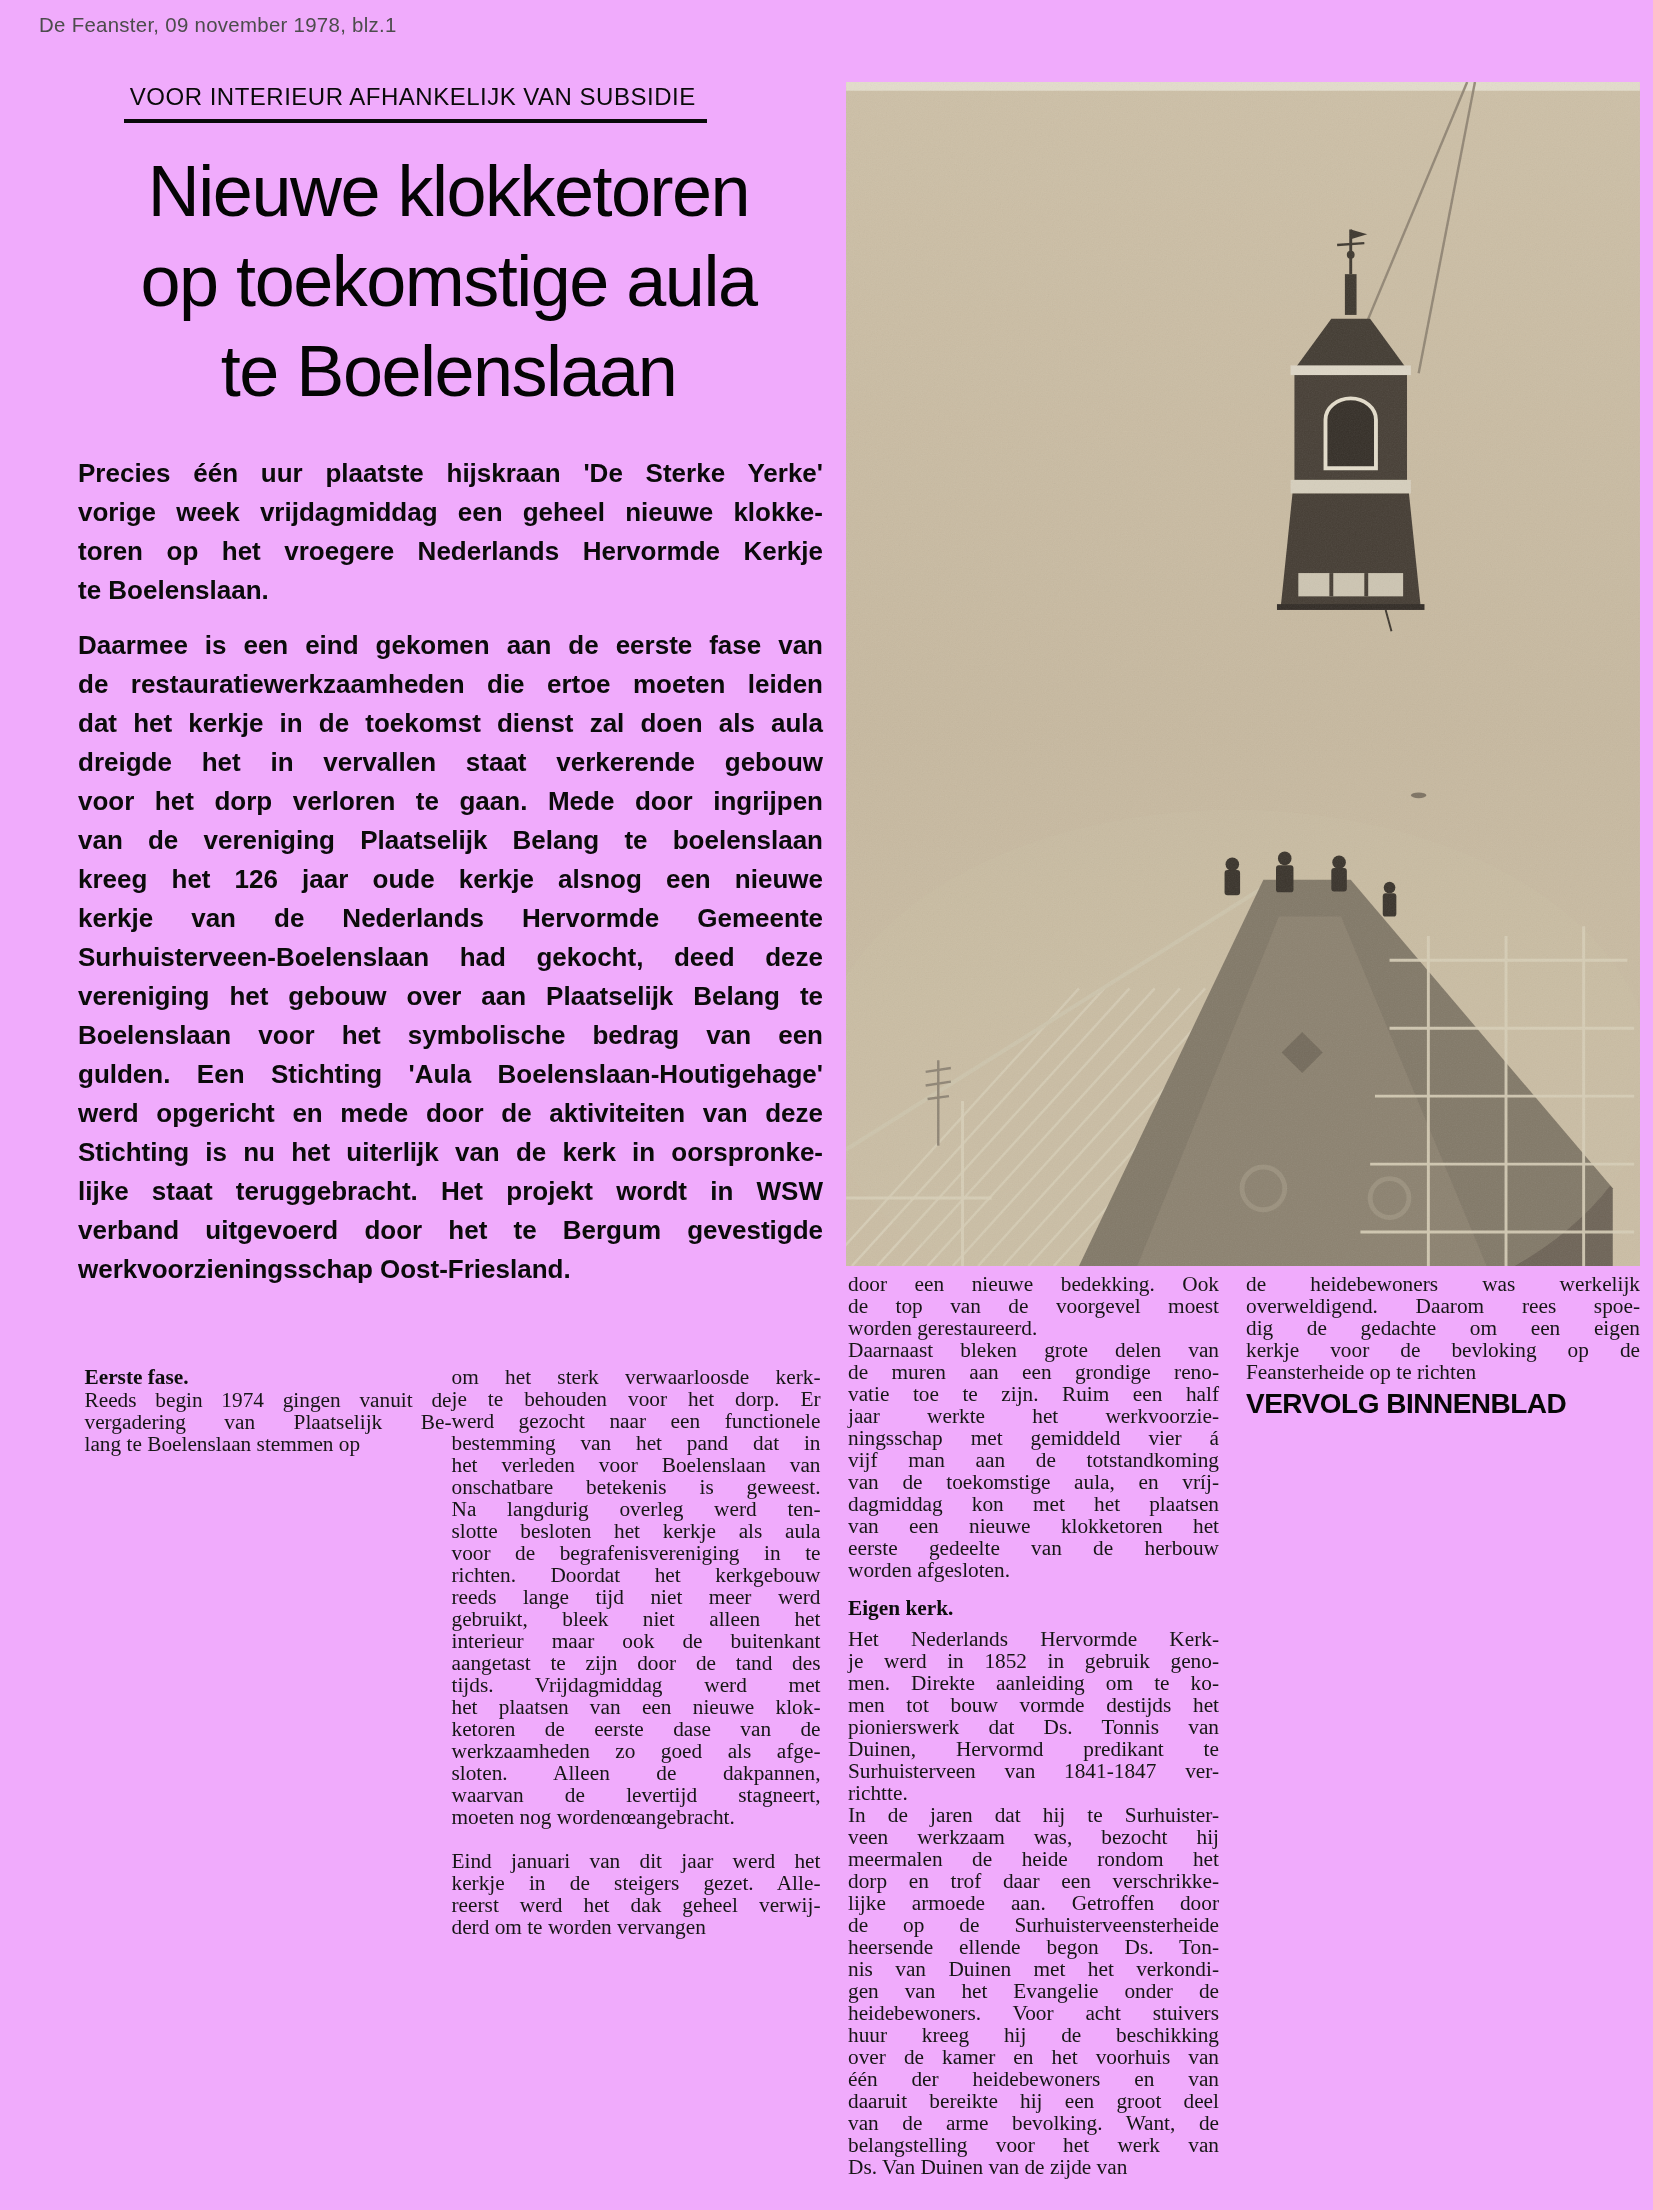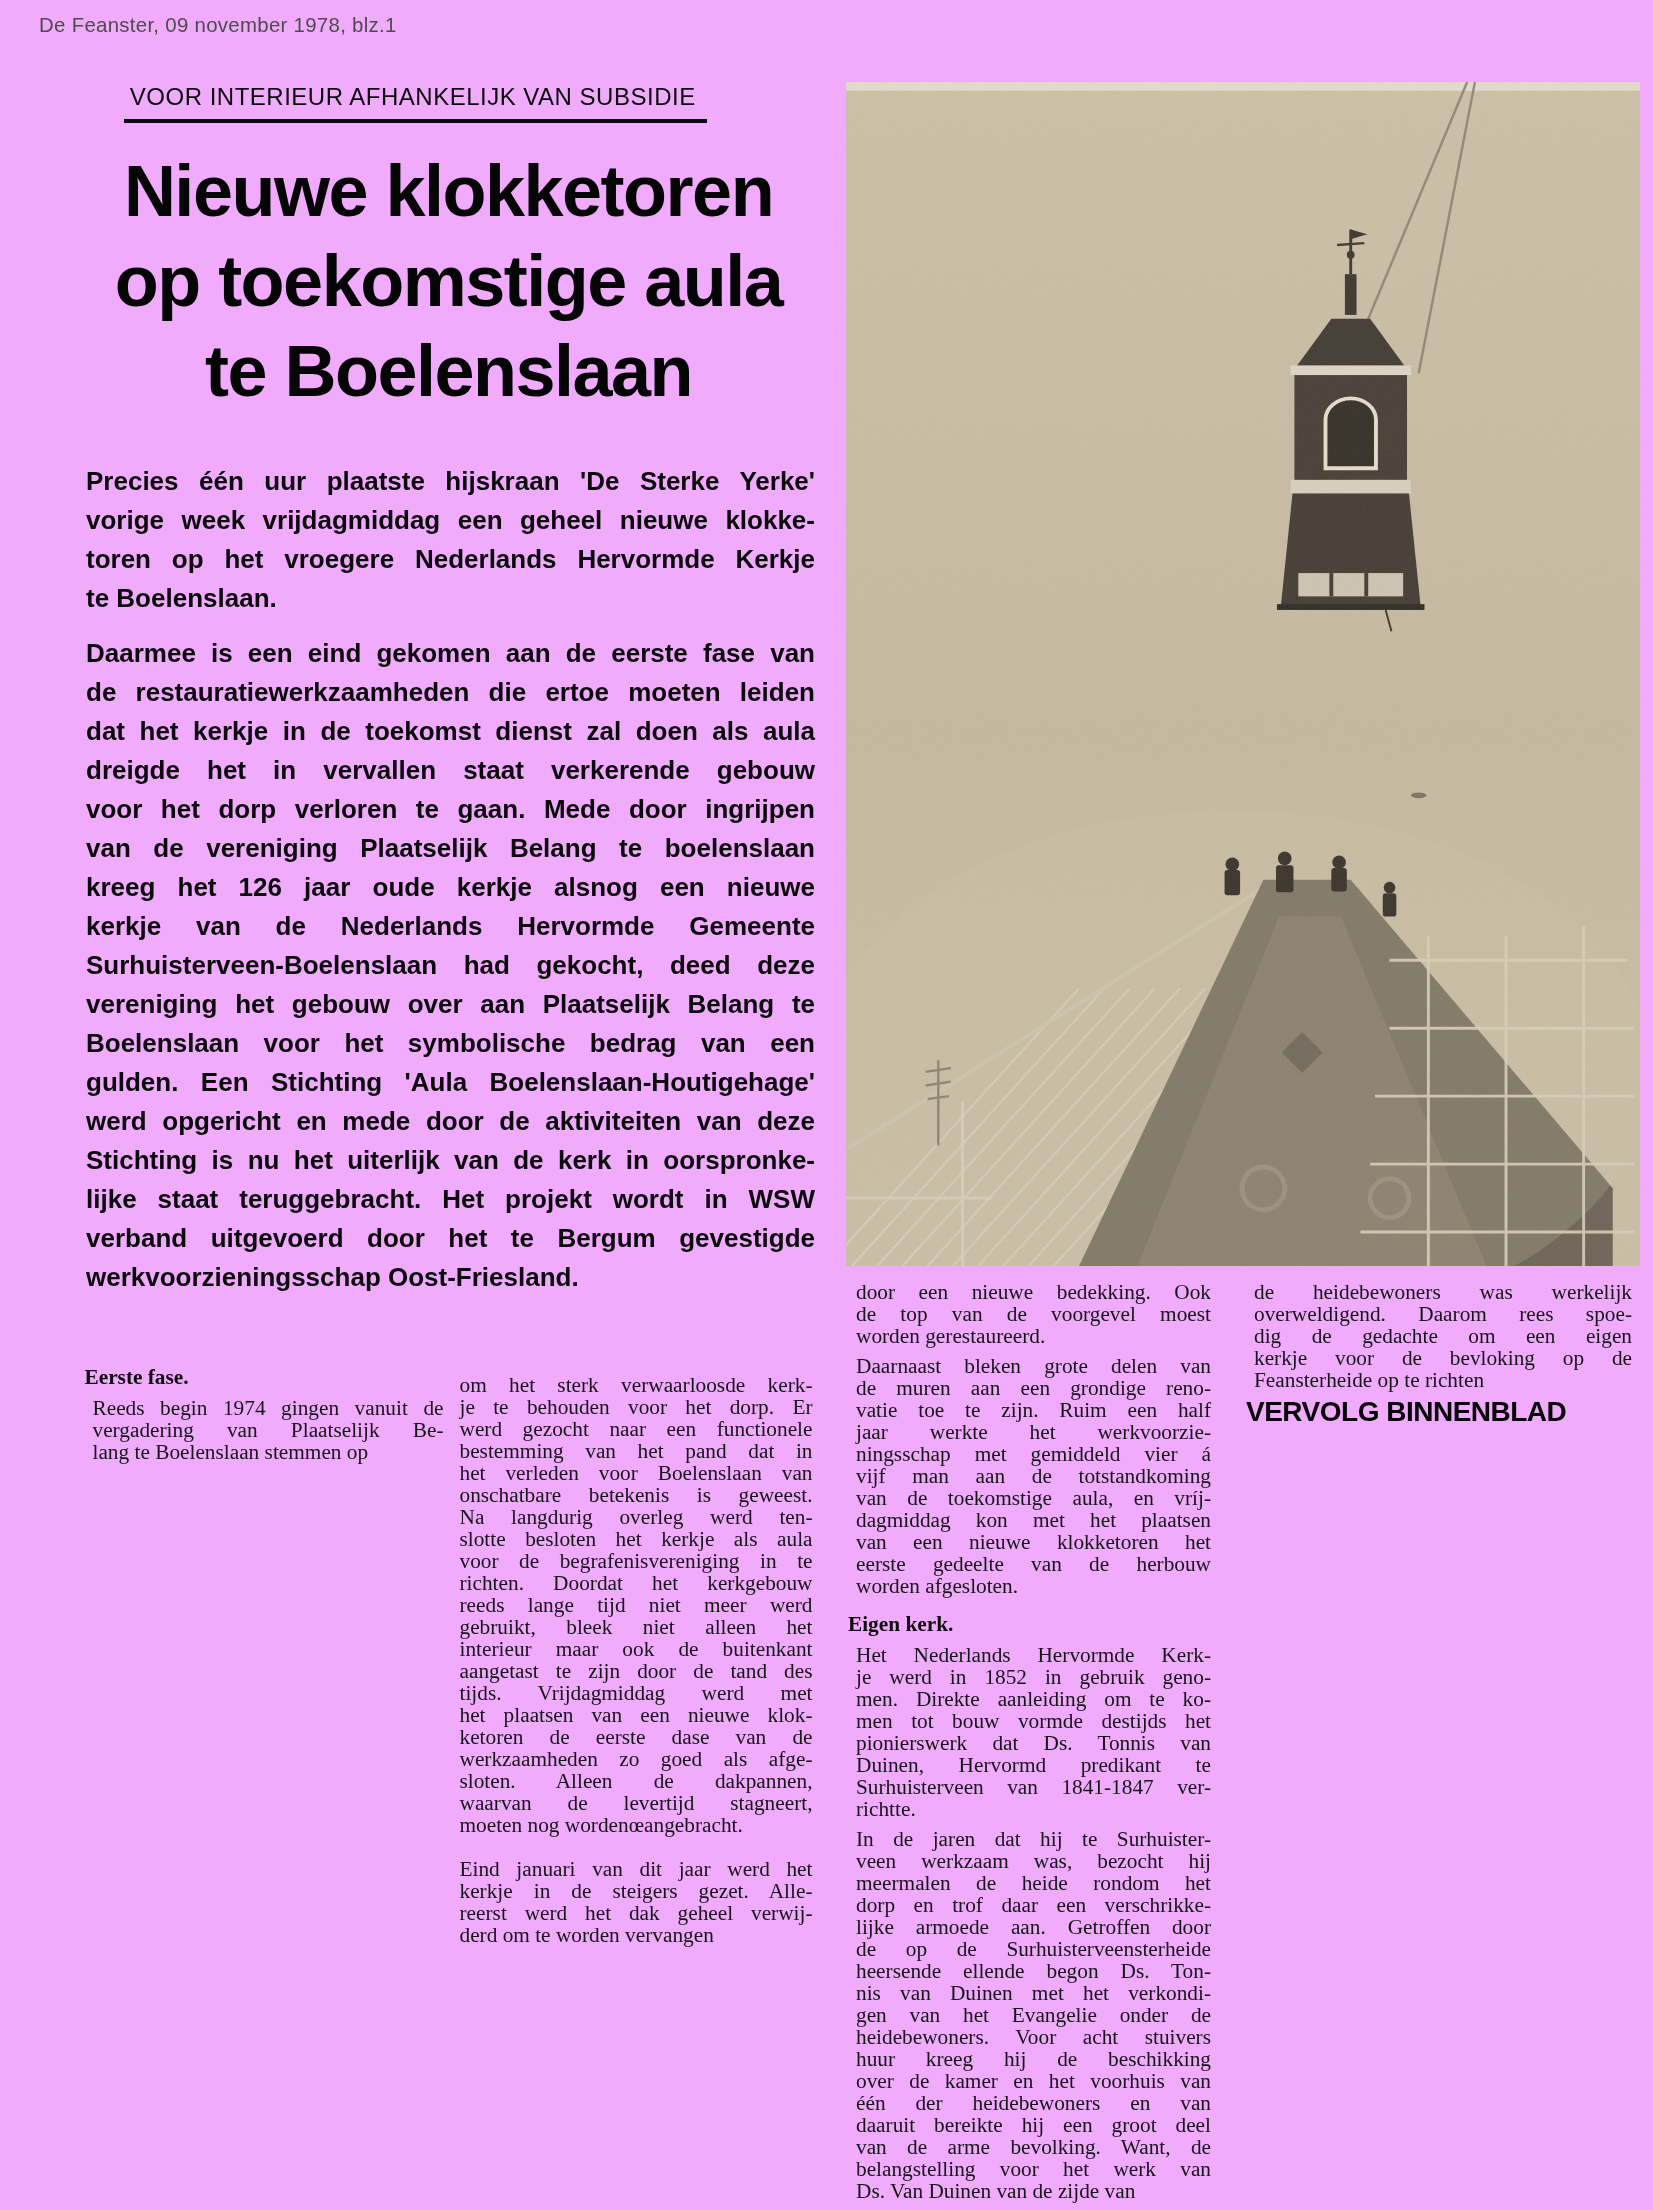--- a/index.html
+++ b/index.html
@@ -2,39 +2,39 @@
 <html><head>
 <meta charset="utf-8">
 <style>
   html,body{margin:0;padding:0;background:#ffffff;}
   .page{position:relative;width:1654px;height:2211px;background:#f0abfc;overflow:hidden;
         font-family:"Liberation Sans",sans-serif;color:#111;}
   .scan-header{position:absolute;left:39px;top:13.6px;font-size:20.4px;color:#4c4c4c;letter-spacing:0.3px;}
   .kicker{position:absolute;left:124px;top:83px;font-weight:normal;font-size:24px;letter-spacing:0.5px;
           color:#0a0a0a;border-bottom:4.9px solid #0a0a0a;padding:0 11.6px 7.8px 5.8px;
           font-family:"Liberation Sans",sans-serif;}
-  .headline{position:absolute;left:74px;top:146px;width:749px;text-align:center;font-weight:bold;
+  .headline{position:absolute;left:74px;top:146px;width:749px;text-align:center;font-weight:normal;
             font-size:72px;line-height:90px;letter-spacing:-1.5px;color:#050505;}
   .lead{position:absolute;left:78px;top:454px;width:745px;font-weight:bold;font-size:26px;line-height:39px;color:#0b0b0b;}
   .lead .para + .para{margin-top:15.5px;}
   .tline{text-align:justify;text-align-last:justify;}
   .tline.lastline{text-align-last:left;}
   .two-cols{position:absolute;left:78px;top:1366px;width:749px;display:flex;justify-content:center;}
   .serif{font-family:"Liberation Serif",serif;font-size:21.3px;line-height:22px;color:#161616;}
   .subcol-left{width:367px;}
   .subcol-right{width:369px;}
   .serif-head{font-family:"Liberation Serif",serif;font-weight:bold;font-size:21.3px;line-height:23px;color:#0d0d0d;}
   .col-a{position:absolute;left:848px;top:1273px;width:371px;}
   .col-b{position:absolute;left:1246px;top:1273px;width:394px;}
   .col-a .serif-head{margin-top:15.5px;margin-bottom:8px;}
   .vervolg{margin-top:9.7px;font-family:"Liberation Sans",sans-serif;font-weight:bold;font-size:28px;
            letter-spacing:-0.5px;color:#070707;}
   .photo{position:absolute;left:846px;top:82px;width:794px;height:1184px;}
   .photo svg{display:block;width:794px;height:1184px;}
-  .para{margin:8px;}
+  .para{margin:0;}
 </style>
 </head>
 <body>
 
 <div class="page">
 
   <div class="scan-header">De Feanster, 09 november 1978, blz.1</div>
 
   <div class="kicker">VOOR INTERIEUR AFHANKELIJK VAN SUBSIDIE</div>
 

